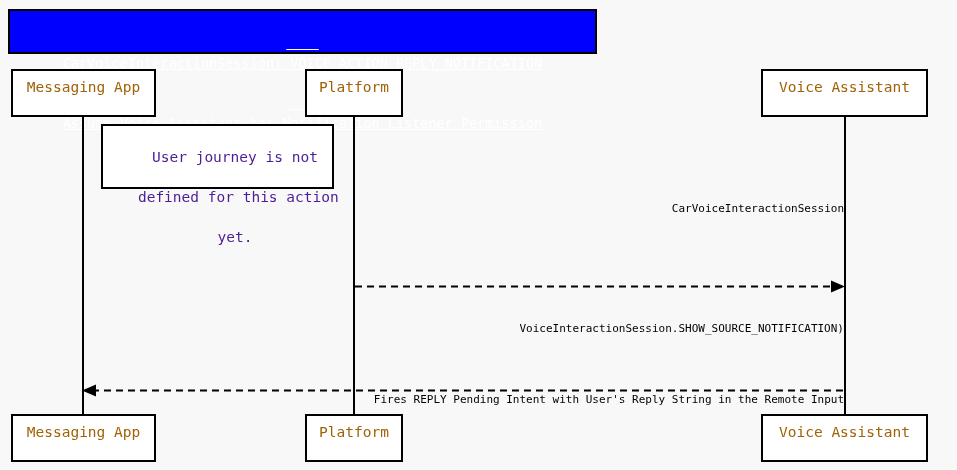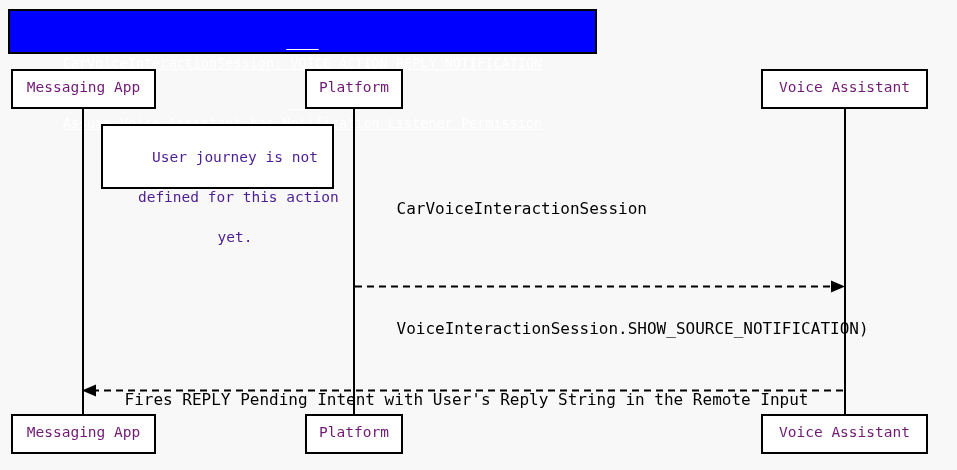--- a/index.html
+++ b/index.html
@@ -49,47 +49,47 @@
     top: 105px;
     height: 310px;
   }
 
   
   .participant {
     position: absolute;
     background: #ffffff;
     border: 2px solid #000000;
     box-sizing: border-box;
-    height: 40px;
+    height: 48px;
     line-height: 32px;
     text-align: center;
     font-size: 14.5px;
     white-space: nowrap;
-    color: #701a75;
+    color: #a16207;
   }
 
   
   .note {
     position: absolute;
     background: #ffffff;
     border: 2px solid #000000;
     box-sizing: border-box;
     text-align: center;
     font-size: 14.5px;
     line-height: 20px;
     color: #4c1d95;
     white-space: pre;
     padding-top: 1px;
   }
 
   
   .msg-label {
     position: absolute;
-    text-align: left;
-    font-size: 16px;
+    text-align: right;
+    font-size: 11px;
     line-height: 20px;
     color: #000000;
     white-space: pre;
   }
 
   
   .arrow-svg {
     position: absolute;
     left: 0;
     top: 0;

